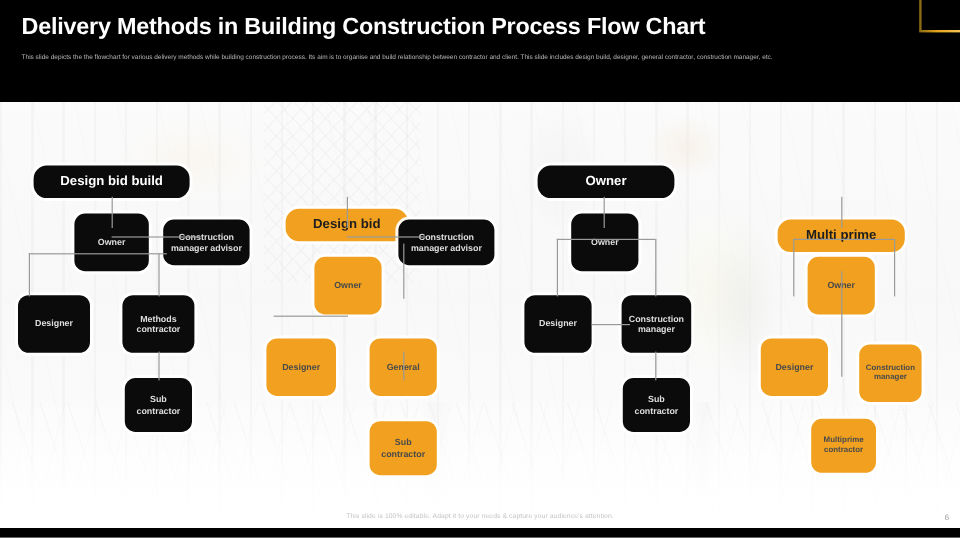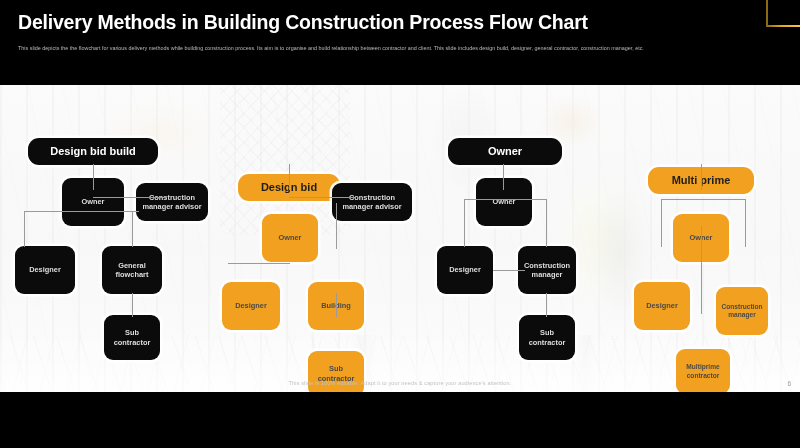--- a/index.html
+++ b/index.html
@@ -1,21 +1,21 @@
 <!DOCTYPE html>
 <html><head>
 <meta charset="utf-8">
 <style>
   html,body{margin:0;padding:0;}
   body{
     width:800px;height:448px;overflow:hidden;
     background:#000;
     font-family:"Liberation Sans", sans-serif;
   }
-  .slide{position:relative;width:800px;height:392px;background:#0a0a0a;overflow:hidden;}
+  .slide{position:relative;width:800px;height:440px;background:#0a0a0a;overflow:hidden;}
 
   
   .header{position:absolute;left:0;top:0;width:800px;height:85px;background:#000;z-index:5;}
   .title{
     position:absolute;left:18px;top:11px;
     color:#ffffff;font-size:19.5px;font-weight:bold;letter-spacing:-0.2px;
     white-space:nowrap;
   }
   .subtitle{
     position:absolute;left:18px;top:44px;width:760px;
@@ -142,21 +142,21 @@
       <div class="node body dark" style="left:62px;top:93px;width:62px;height:48px;">
         <span>Owner</span>
       </div>
       <div class="node body dark" style="left:136px;top:98px;width:72px;height:38px;">
         <span>Construction manager advisor</span>
       </div>
       <div class="node body dark" style="left:15px;top:161px;width:60px;height:48px;">
         <span>Designer</span>
       </div>
       <div class="node body dark" style="left:102px;top:161px;width:60px;height:48px;">
-        <span>General flowchart</span>
+        <span>Methods contractor</span>
       </div>
       <div class="node body dark" style="left:104px;top:230px;width:56px;height:45px;">
         <span>Sub contractor</span>
       </div>
 
       <div class="conn v" style="left:289px;top:79px;height:26px;"></div>
       <div class="conn h" style="left:289px;top:112px;width:66px;"></div>
       <div class="conn h" style="left:228px;top:178px;width:62px;"></div>
       <div class="conn v" style="left:336px;top:118px;height:46px;"></div>
       <div class="conn v" style="left:336px;top:208px;height:24px;"></div>
@@ -167,21 +167,21 @@
       <div class="node body orange" style="left:262px;top:93px;width:56px;height:48px;">
         <span>Owner</span>
       </div>
       <div class="node body dark" style="left:332px;top:98px;width:80px;height:38px;">
         <span>Construction manager advisor</span>
       </div>
       <div class="node body orange" style="left:222px;top:161px;width:58px;height:48px;">
         <span>Designer</span>
       </div>
       <div class="node body orange" style="left:308px;top:161px;width:56px;height:48px;">
-        <span>Building</span>
+        <span>General</span>
       </div>
       <div class="node body orange" style="left:308px;top:230px;width:56px;height:45px;">
         <span>Sub contractor</span>
       </div>
 
       <div class="conn v" style="left:503px;top:79px;height:26px;"></div>
       <div class="conn h" style="left:464px;top:114px;width:82px;"></div>
       <div class="conn v" style="left:464px;top:114px;height:48px;"></div>
       <div class="conn v" style="left:546px;top:114px;height:48px;"></div>
       <div class="conn h" style="left:493px;top:185px;width:32px;"></div>
@@ -202,21 +202,21 @@
       <div class="node body dark" style="left:519px;top:230px;width:56px;height:45px;">
         <span>Sub contractor</span>
       </div>
 
       <div class="conn v" style="left:701px;top:79px;height:26px;"></div>
       <div class="conn h" style="left:661px;top:114px;width:84px;"></div>
       <div class="conn v" style="left:661px;top:114px;height:48px;"></div>
       <div class="conn v" style="left:745px;top:114px;height:48px;"></div>
       <div class="conn v" style="left:701px;top:141px;height:88px;"></div>
 
-      <div class="node head orange" style="left:648px;top:46px;width:106px;height:27px;">
+      <div class="node head orange" style="left:648px;top:62px;width:106px;height:27px;">
         <span>Multi prime</span>
       </div>
       <div class="node body orange" style="left:673px;top:93px;width:56px;height:48px;">
         <span>Owner</span>
       </div>
       <div class="node body orange" style="left:634px;top:161px;width:56px;height:48px;">
         <span>Designer</span>
       </div>
       <div class="node body orange small" style="left:716px;top:166px;width:52px;height:48px;">
         <span>Construction manager</span>

